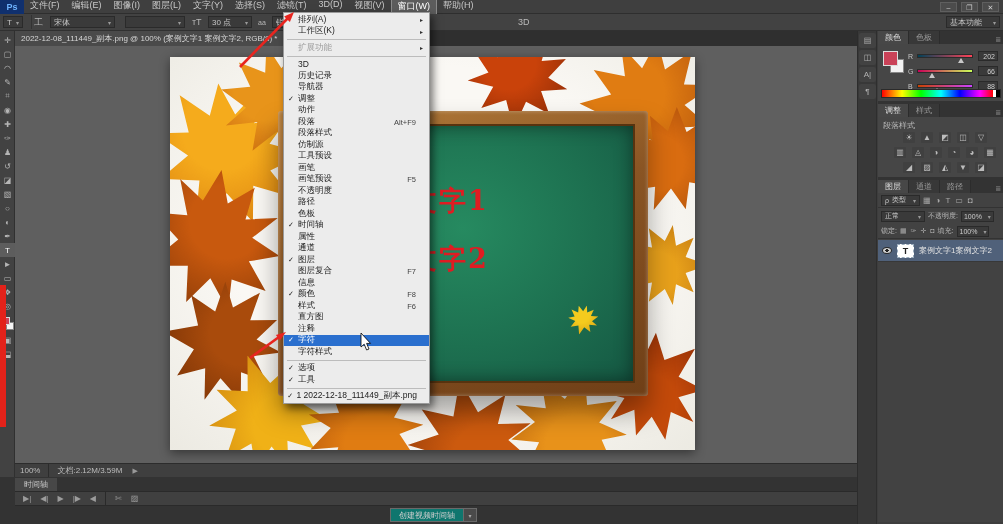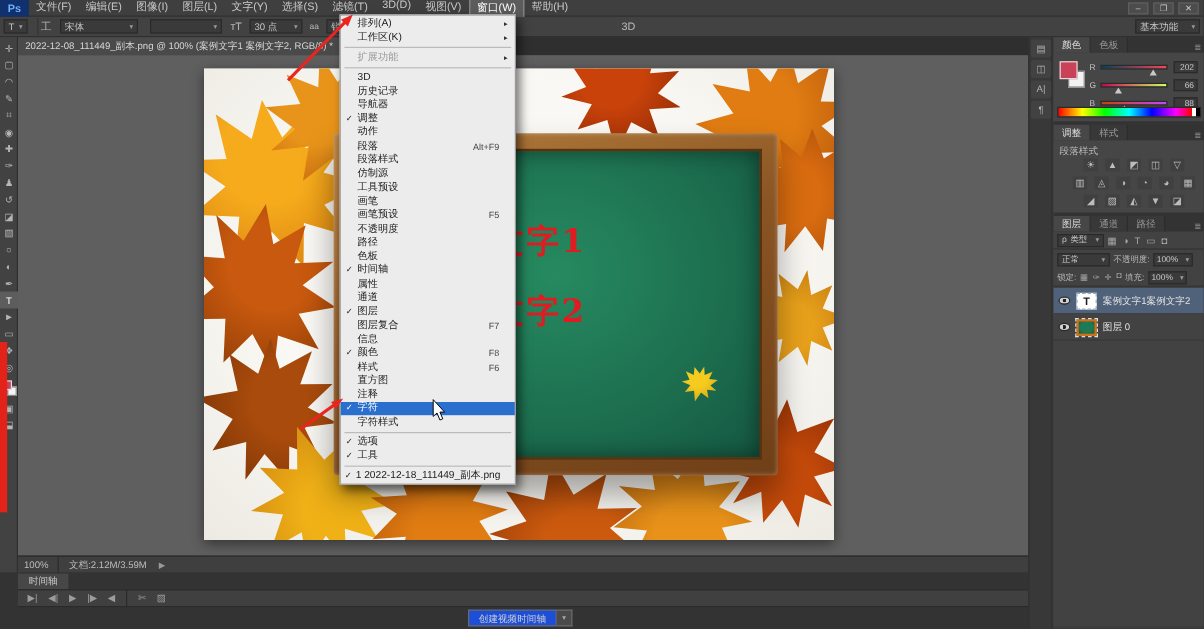--- a/index.html
+++ b/index.html
@@ -50,21 +50,21 @@
   #status-zoom { padding:0 8px 0 5px; }
   .st-sep { width:1px; height:14px; background:#2c2c2c; margin-right:8px; }
   #status-arrow { margin-left:10px; color:#999; font-size:7px; }
 
   
   #timeline { position:absolute; left:0; top:477px; width:857px; height:47px; background:#333; }
   #tl-tab { position:absolute; left:15px; top:1px; height:13px; background:#474747; color:#c9c9c9; font-size:8px; display:flex; align-items:center; padding:0 9px; }
   #tl-controls { position:absolute; left:15px; top:14px; width:842px; height:15px; background:#404040; border-top:1px solid #2a2a2a; border-bottom:1px solid #2a2a2a; display:flex; align-items:center; gap:9px; padding-left:8px; color:#9c9c9c; font-size:8px; }
   .tl-vsep { width:1px; height:15px; background:#2a2a2a; }
   #tl-create { position:absolute; left:390px; top:31px; height:14px; display:flex; }
-  #tl-create-box { background:#1d4ed8; border:1px solid #6a6a6a; color:#cfcfcf; font-size:8px; display:flex; align-items:center; padding:0 8px; }
+  #tl-create-box { background:#0f766e; border:1px solid #6a6a6a; color:#cfcfcf; font-size:8px; display:flex; align-items:center; padding:0 8px; }
   #tl-create-arrow { background:#4a4a4a; border:1px solid #6a6a6a; border-left:none; width:13px; color:#aaa; font-size:6px; display:flex; align-items:center; justify-content:center; }
 
   
   #dock { position:absolute; left:857px; top:31px; width:146px; height:493px; background:#3d3d3d; border-left:1px solid #2c2c2c; }
   #dock-strip { position:absolute; left:0; top:0; width:19px; height:100%; background:#383838; border-right:1px solid #2e2e2e; }
   .strip-icon { width:17px; height:15px; margin:2px 0 0 1px; color:#b3b3b3; font-size:8px; display:flex; align-items:center; justify-content:center; background:#424242; border-radius:2px; }
   #dock-panels { position:absolute; left:20px; top:0; width:126px; height:100%; }
   .ptabs { display:flex; height:13px; background:#333; align-items:flex-end; }
   .ptab { height:13px; padding:0 7px; font-size:8px; display:flex; align-items:center; color:#999; background:#383838; border-right:1px solid #2c2c2c; }
   .ptab.on { background:#474747; color:#ddd; }
@@ -419,25 +419,20 @@
               <span>100%</span>
               <span class="ob-arrow">▾</span>
             </span>
         </div>
         <div id="lay-rows">
             <div class="layer-row sel">
               <span class="eye"></span>
               <span class="thumb text">T</span>
               <span class="layer-name">案例文字1案例文字2</span>
             </div>
-            <div class="layer-row">
-              <span class="eye"></span>
-              <span class="thumb image"></span>
-              <span class="layer-name">图层 0</span>
-            </div>
           </div>
       </div>
 
     </div>
   </div>
 
   <div id="window-menu">
       <div class="wm-item">
         <span class="wm-check"></span>
         <span class="wm-label">排列(A)</span>

